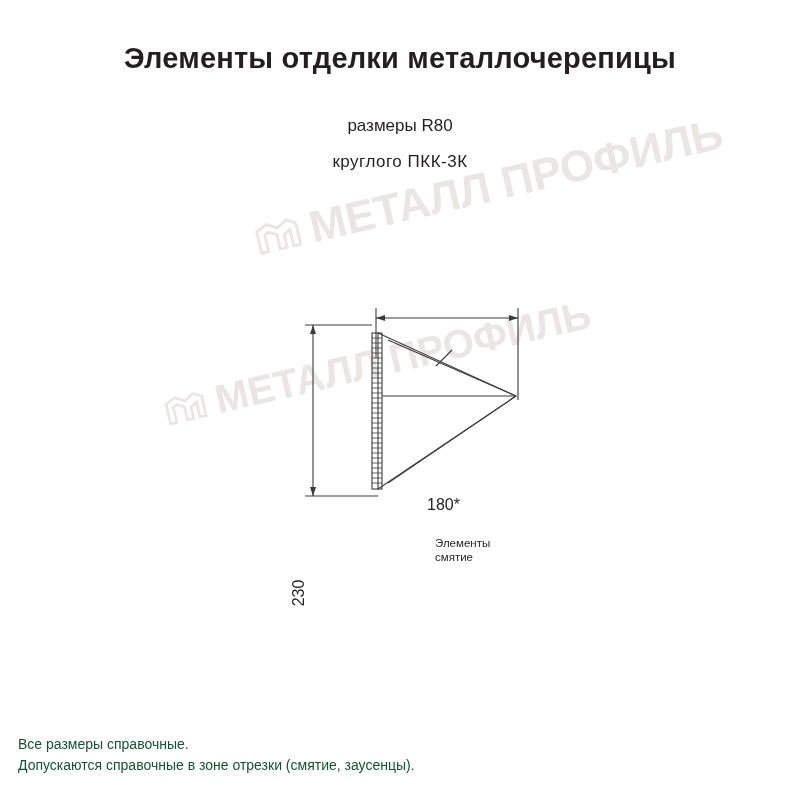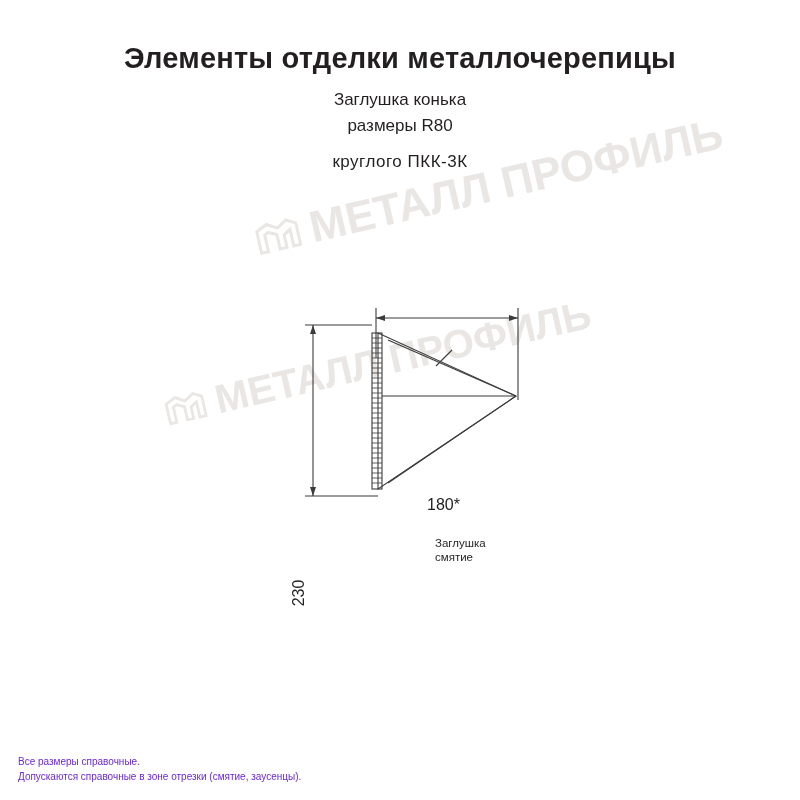--- a/index.html
+++ b/index.html
@@ -74,24 +74,24 @@
     transform-origin: left top;
   }
   .wm-logo {
     display: inline-block;
     vertical-align: middle;
     margin-right: 10px;
   }
   .footer {
     position: absolute;
     left: 18px;
-    bottom: 16px;
-    font-size: 10px;
+    bottom: 24px;
+    font-size: 14px;
     line-height: 1.5;
-    color: #6d28d9;
+    color: #14532d;
   }
   .dim-label {
     position: absolute;
     font-size: 16px;
     color: #231f20;
   }
   .dim-180 {
     top: 296px;
     left: 427px;
   }
@@ -111,21 +111,20 @@
     color: #231f20;
     text-align: left;
   }
 </style>
 </head>
 <body>
 
 <div class="page">
 
   <div class="title">Элементы отделки металлочерепицы</div>
-  <div class="subtitle sub1">Заглушка конька</div>
   <div class="subtitle sub2">размеры R80</div>
   <div class="subtitle sub3">круглого  ПКК-3К</div>
 
   <div class="watermark wm1">
     <span class="wm-logo">
       <svg width="46" height="34" viewBox="0 0 46 34" aria-hidden="true">
         <path d="M3 30 L3 8 L14 3 L24 9 L34 3 L43 8 L43 30 L36 30 L36 13 L29 17 L29 30 L22 30 L22 15 L14 11 L10 13 L10 30 Z" fill="none" stroke="#e9e6e4" stroke-width="3"></path>
       </svg>
     </span><span>МЕТАЛЛ ПРОФИЛЬ</span>
   </div>
@@ -197,21 +196,21 @@
         <path d="M516 196 L388 283"></path>
 
         <line x1="436" y1="166" x2="452" y2="150"></line>
       </g>
     </svg>
 
     <div class="dim-label dim-180">180*</div>
     <div class="dim-label dim-230">230</div>
 
     <div class="face-label">
-      <div>Заглушка</div>
+      <div>Элементы</div>
       <div>смятие</div>
     </div>
   </div>
 
   <div class="footer">
     <div>Все размеры справочные.</div>
     <div>Допускаются справочные в зоне отрезки (смятие, заусенцы).</div>
   </div>
 
 </div>

